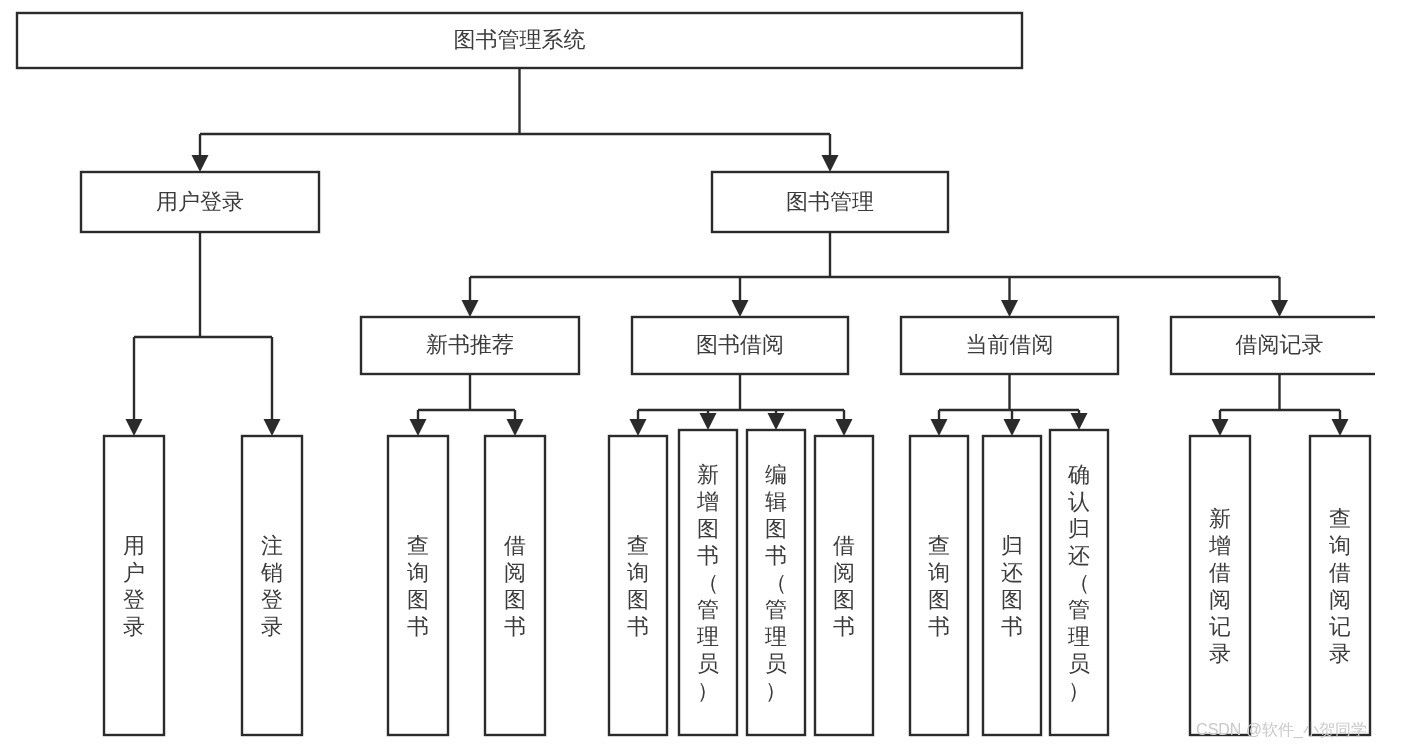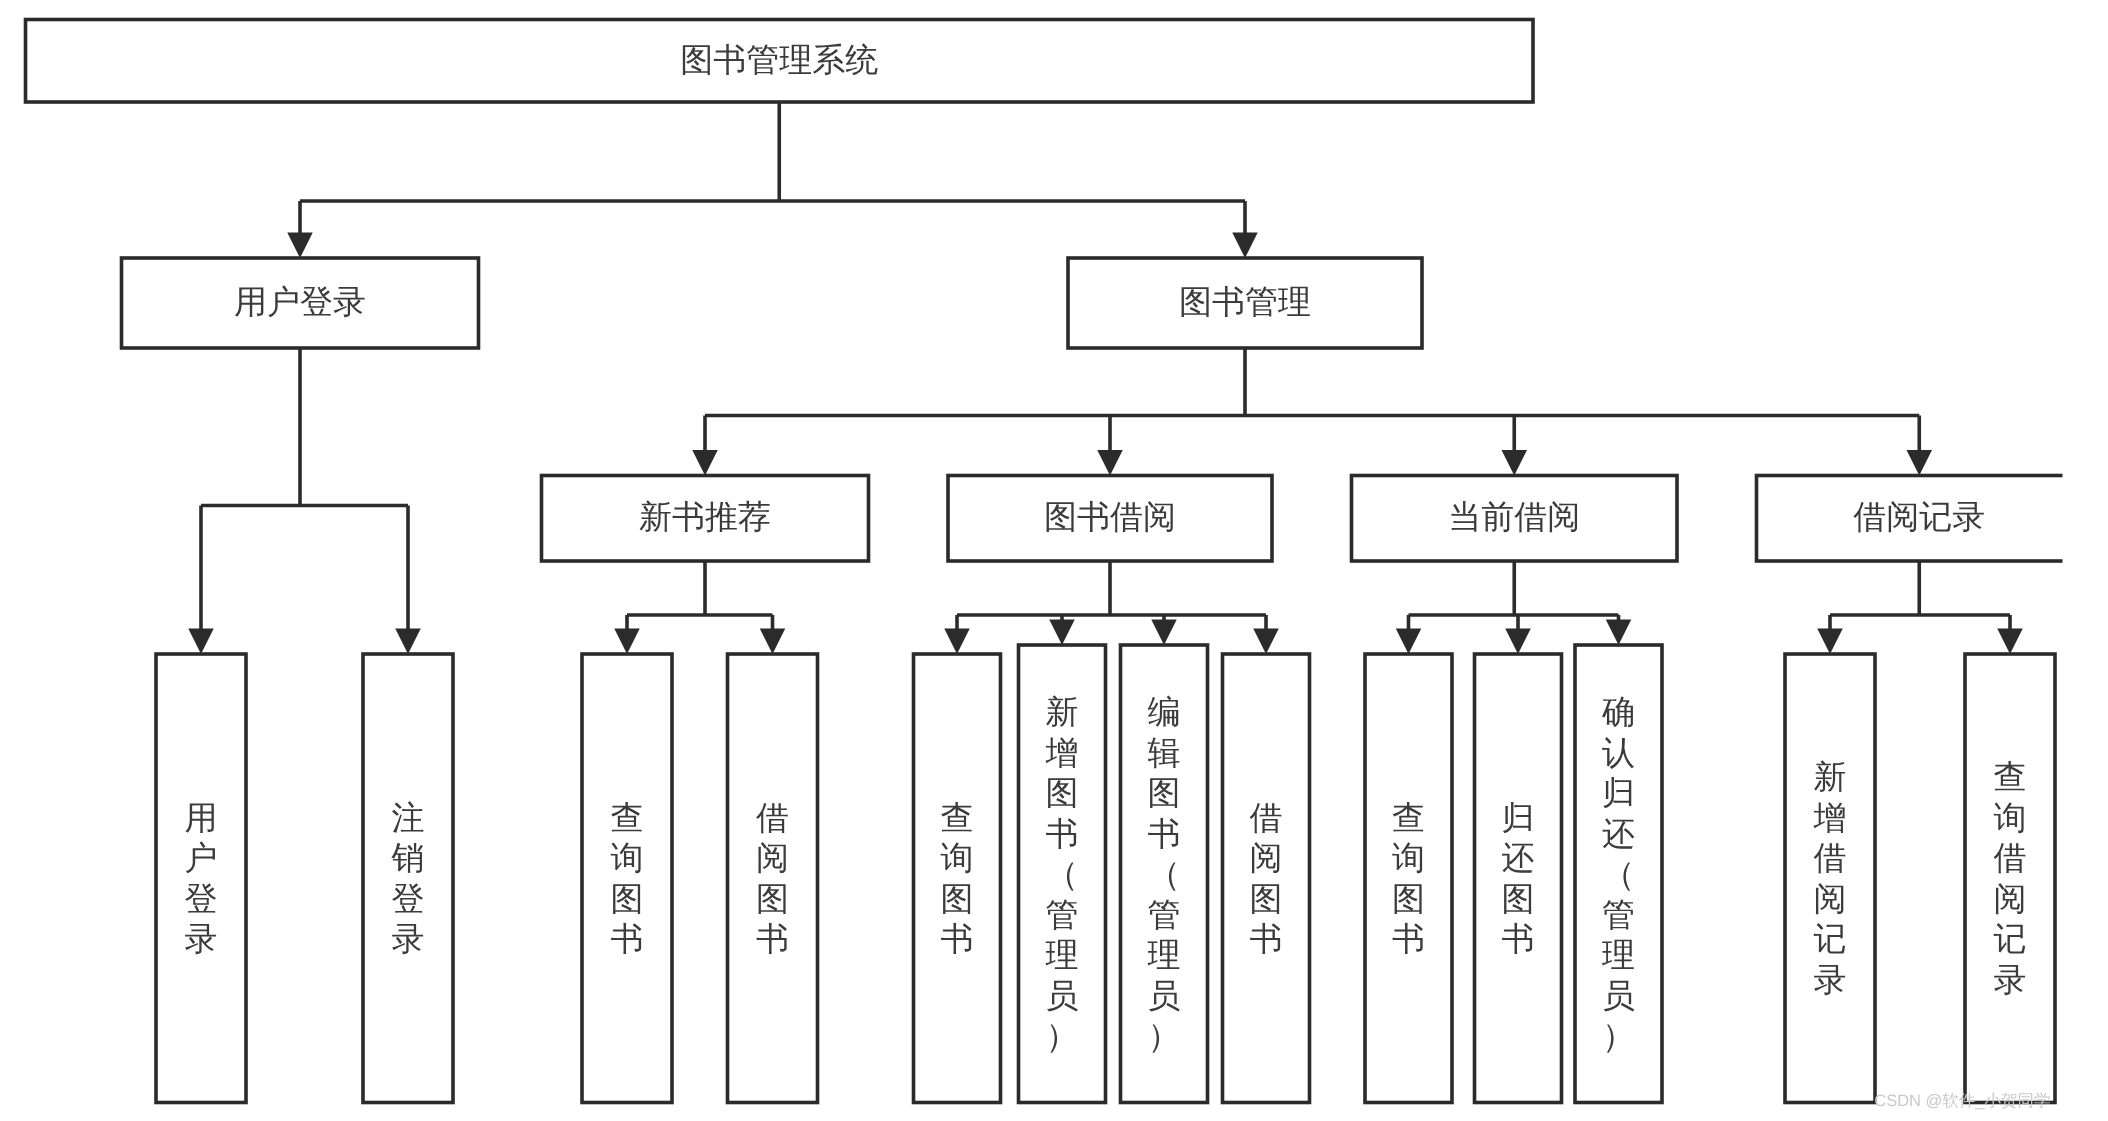--- a/index.html
+++ b/index.html
@@ -4,21 +4,21 @@
 <style>
   html,body{margin:0;padding:0;background:#ffffff;}
   body{font-family:"Liberation Sans","DejaVu Sans",sans-serif;}
   #stage{position:relative;width:1375px;height:747px;background:#ffffff;overflow:hidden;}
   #diagram{position:absolute;left:0;top:0;width:1405px;height:747px;}
   .node-rect{fill:#ffffff;stroke:#2b2b2b;stroke-width:2.4;}
   .node-label{fill:#3b3b3b;font-family:"Liberation Sans","DejaVu Sans",sans-serif;font-size:22px;text-anchor:middle;dominant-baseline:middle;}
   .leaf-label{fill:#3b3b3b;font-family:"Liberation Sans","DejaVu Sans",sans-serif;font-size:22px;text-anchor:middle;}
   .conn{stroke:#2b2b2b;stroke-width:2.4;fill:none;stroke-linecap:butt;}
   .arrowhead{fill:#2b2b2b;stroke:none;}
-  .watermark{position:absolute;right:8px;bottom:6px;color:#c9c9c9;font-size:11px;font-family:"Liberation Sans","DejaVu Sans",sans-serif;white-space:nowrap;user-select:none;}
+  .watermark{position:absolute;right:8px;bottom:6px;color:#c9c9c9;font-size:16px;font-family:"Liberation Sans","DejaVu Sans",sans-serif;white-space:nowrap;user-select:none;}
 </style>
 </head>
 <body>
 
 <div id="stage">
 
   <svg id="diagram" viewBox="0 0 1405 747">
     <g id="connectors">
         <path d="M 519.5 68 L 519.5 134" class="conn"></path>
         <path d="M 200 134 L 830 134" class="conn"></path>

